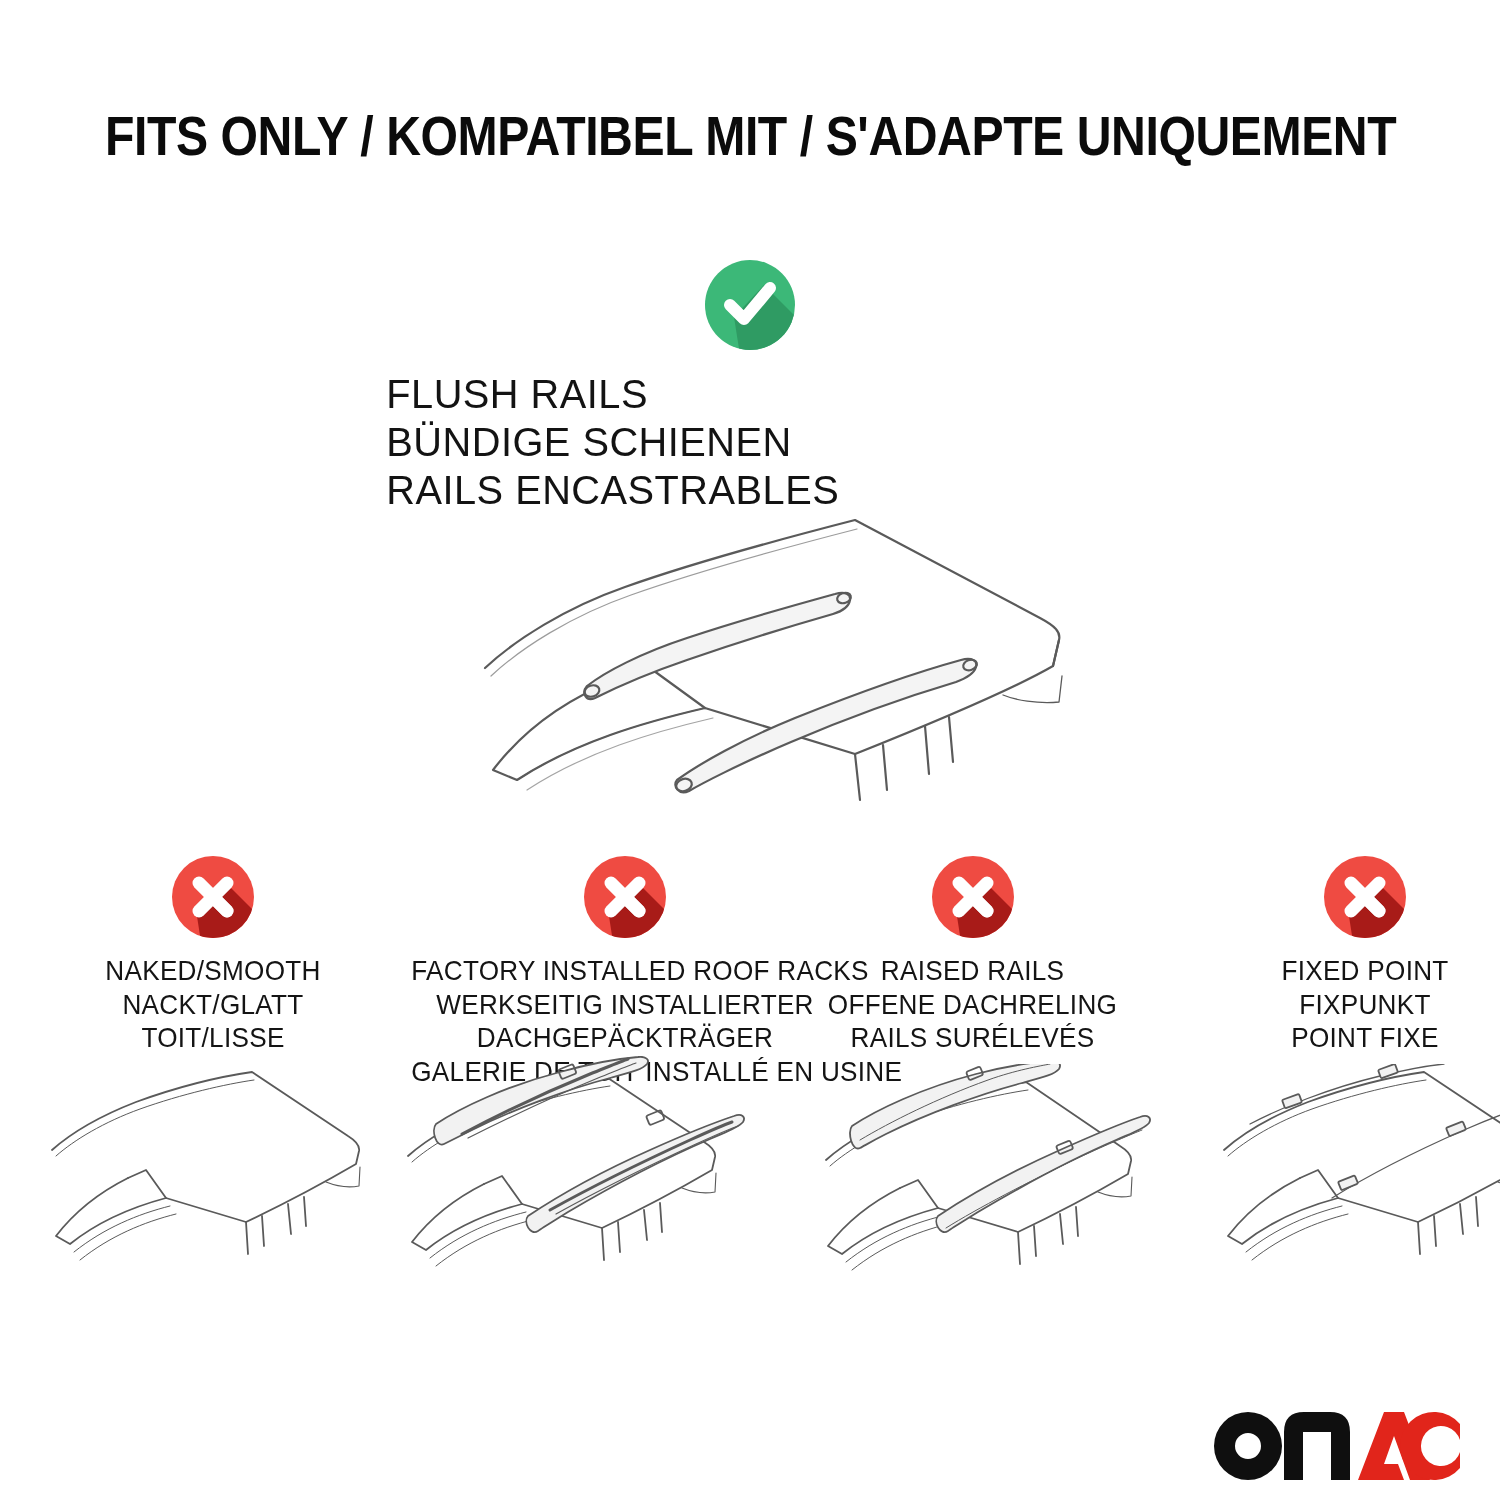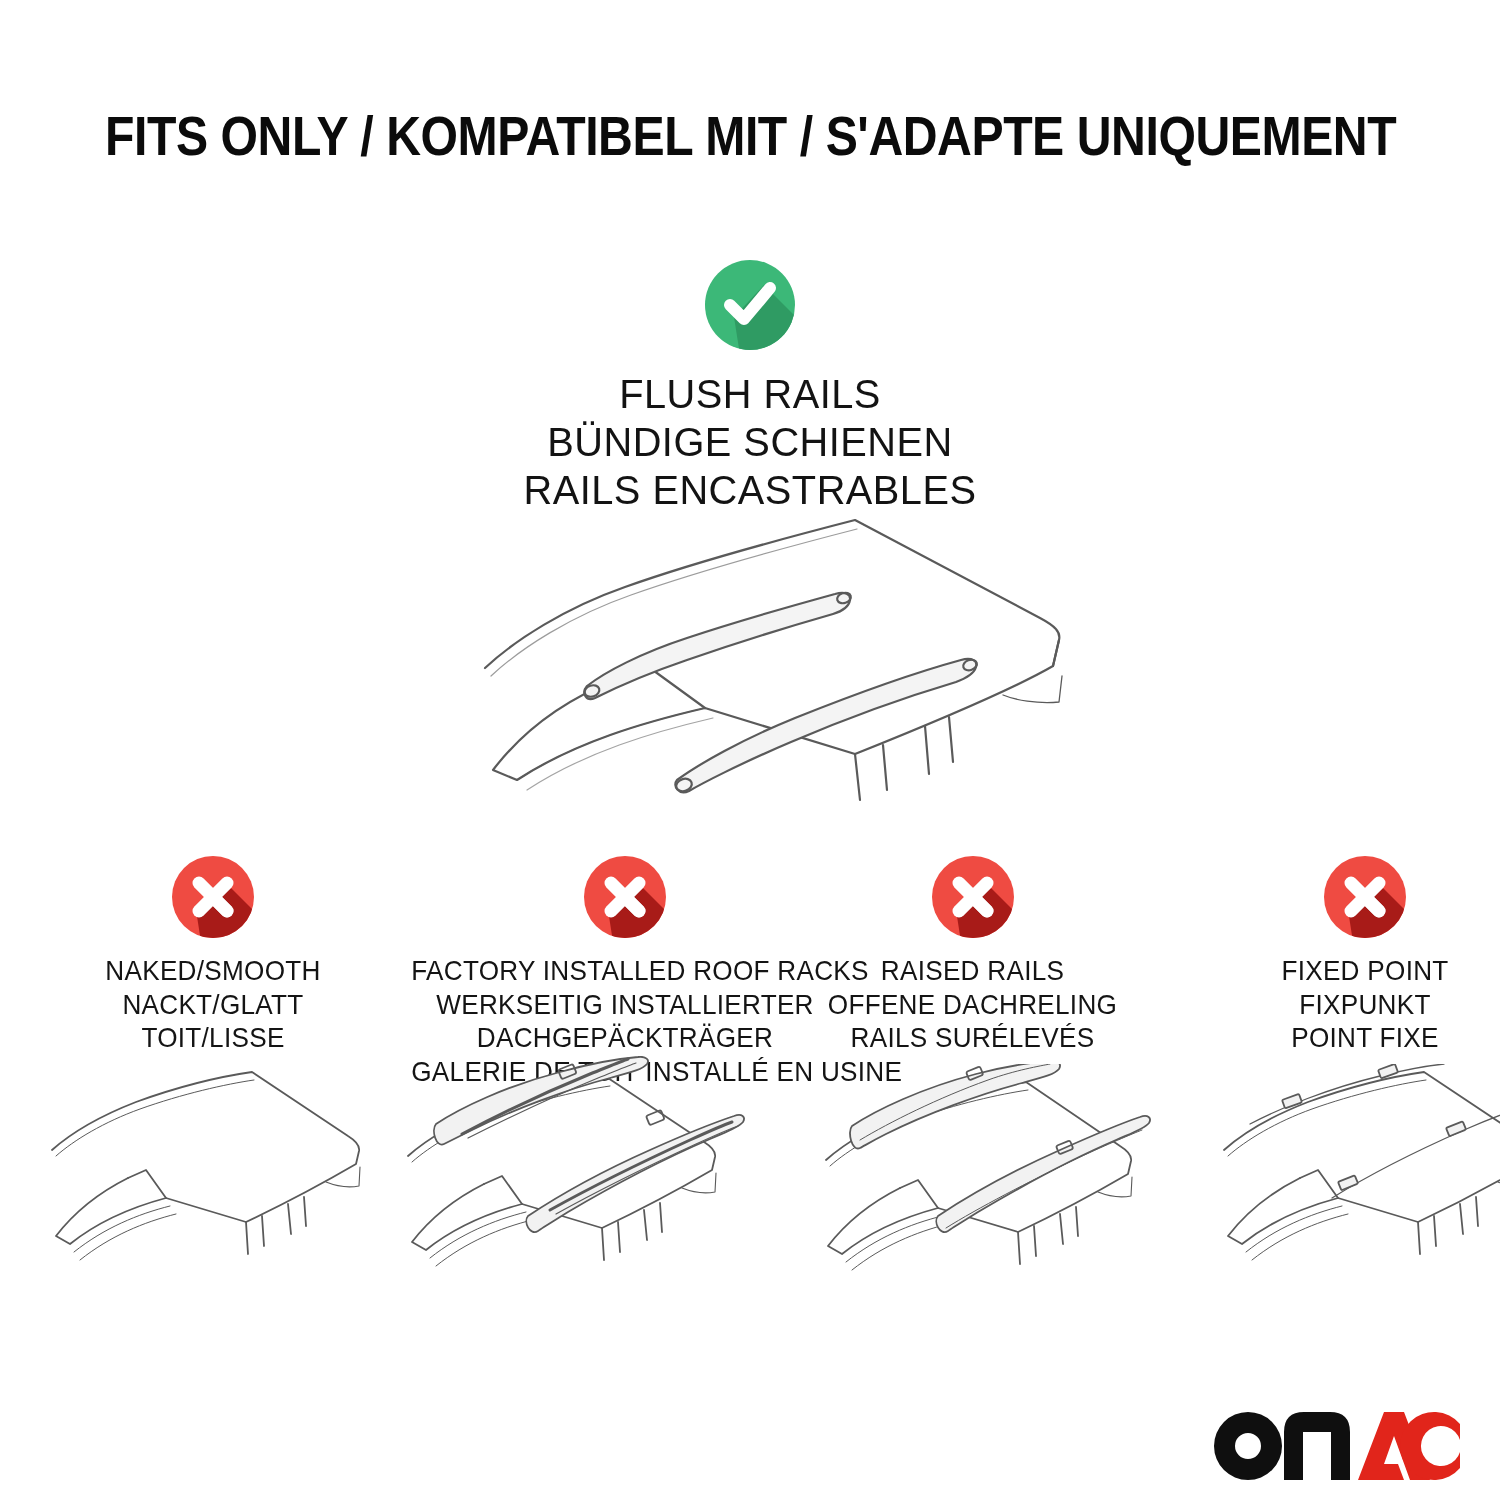--- a/index.html
+++ b/index.html
@@ -25,21 +25,21 @@
     transform:scaleX(0.86);
     transform-origin:center top;
     white-space:nowrap;
   }
 
   
   .approved-block{
     position:absolute;
     left:375px; top:255px;
     width:750px;
-    text-align:center;
+    text-align:left;
   }
   .icon-check-wrap{
     position:relative;
     width:100px;height:100px;
     margin:0 auto;
   }
   .icon-x-wrap{
     position:relative;
     width:90px;height:90px;
     margin:0 auto;

